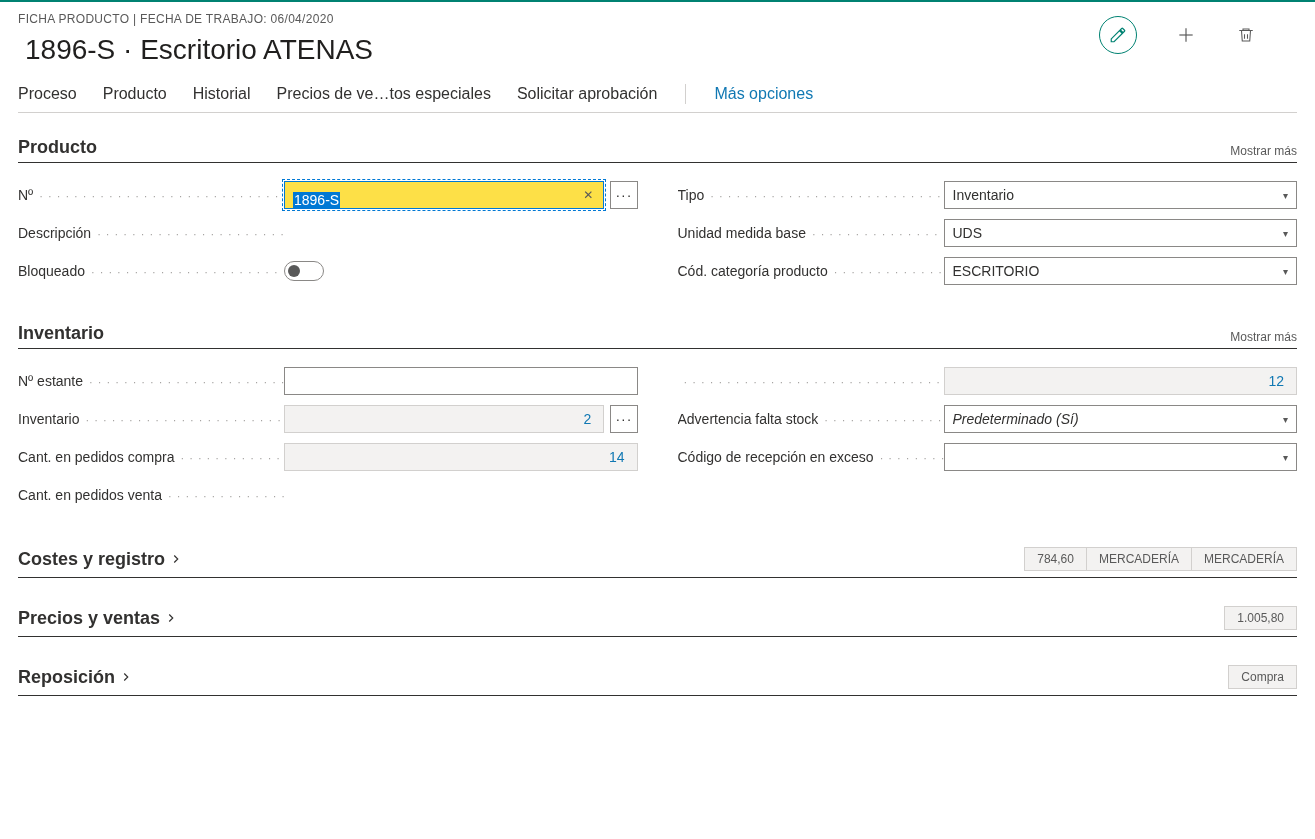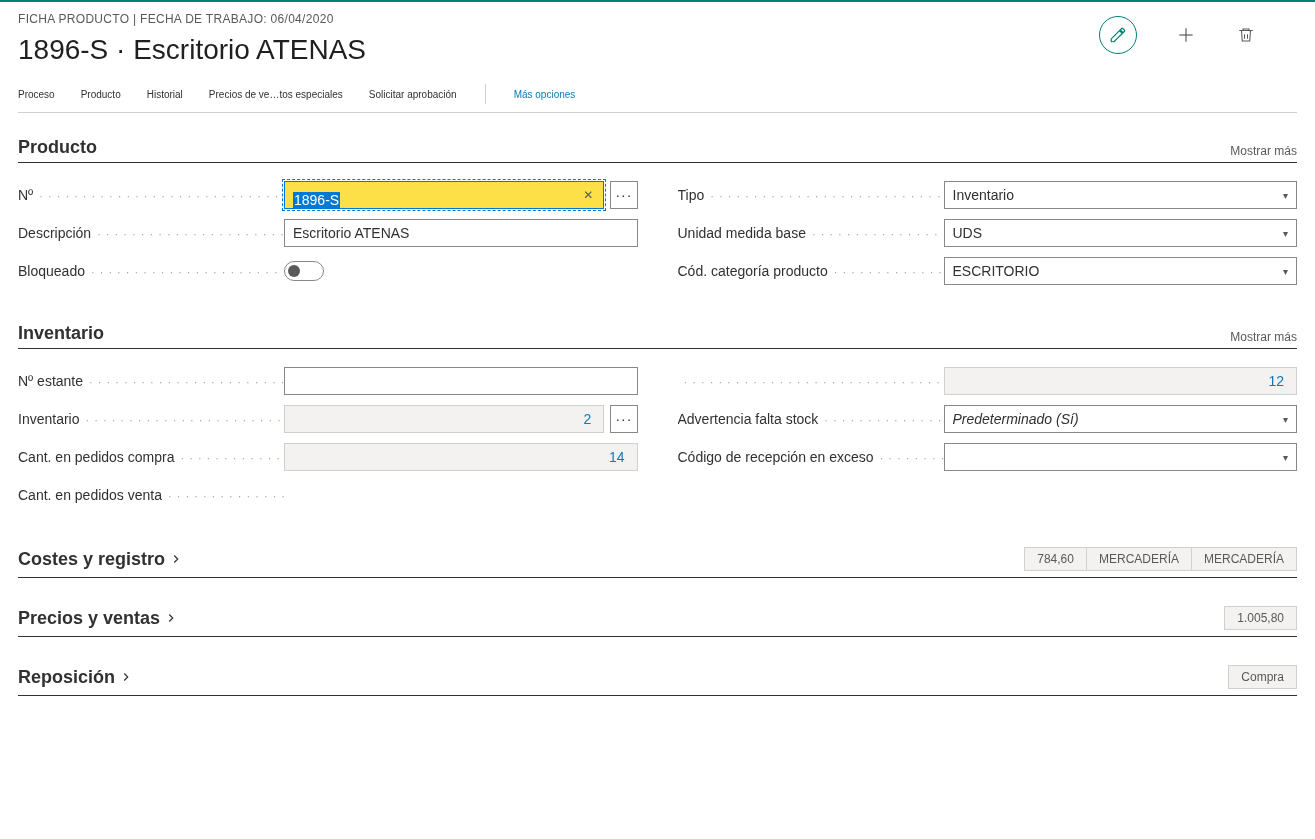--- a/index.html
+++ b/index.html
@@ -26,20 +26,21 @@
     font-size: 12px;
     color: #595959;
     letter-spacing: 0.3px;
     margin-bottom: 8px;
   }
   .page-title {
     font-size: 28px;
     font-weight: 400;
     color: #201f1e;
     margin-bottom: 18px;
+    margin-left: 7px;
   }
   .header-left { flex: 1; }
   .header-icons {
     display: flex;
     gap: 38px;
     margin-right: 40px;
     align-items: center;
     margin-top: 4px;
   }
   .icon-circle {
@@ -64,21 +65,21 @@
   svg { display: block; }
 
   .tabs {
     display: flex;
     gap: 26px;
     border-bottom: 1px solid #d2d0ce;
     padding-bottom: 8px;
     margin-bottom: 24px;
     align-items: center;
   }
-  .tab { font-size: 10px; color: #323130; cursor: pointer; text-align: right; }
+  .tab { font-size: 16px; color: #323130; cursor: pointer; text-align: right; }
   .tab-sep {
     width: 1px;
     height: 20px;
     background: #d2d0ce;
     margin: 0 2px;
   }
   .tab-secondary { color: #1078b3; }
 
   .section {
     margin-bottom: 28px;
@@ -316,23 +317,20 @@
           <div class="field-control">
             <div class="selection-box">
               <span class="hl">1896-S</span>
               <span class="clear">✕</span>
             </div>
             <div class="more-btn">···</div>
           </div>
         </div>
         <div class="field">
           <div class="field-label">Descripción</div>
-          <div class="field-control">
-            <input class="text-input" value="Escritorio ATENAS" style="">
-          </div>
         </div>
         <div class="field">
           <div class="field-label">Bloqueado</div>
           <div class="field-control">
             <div class="toggle">
               <div class="toggle-knob"></div>
             </div>
           </div>
         </div>
       </div>

